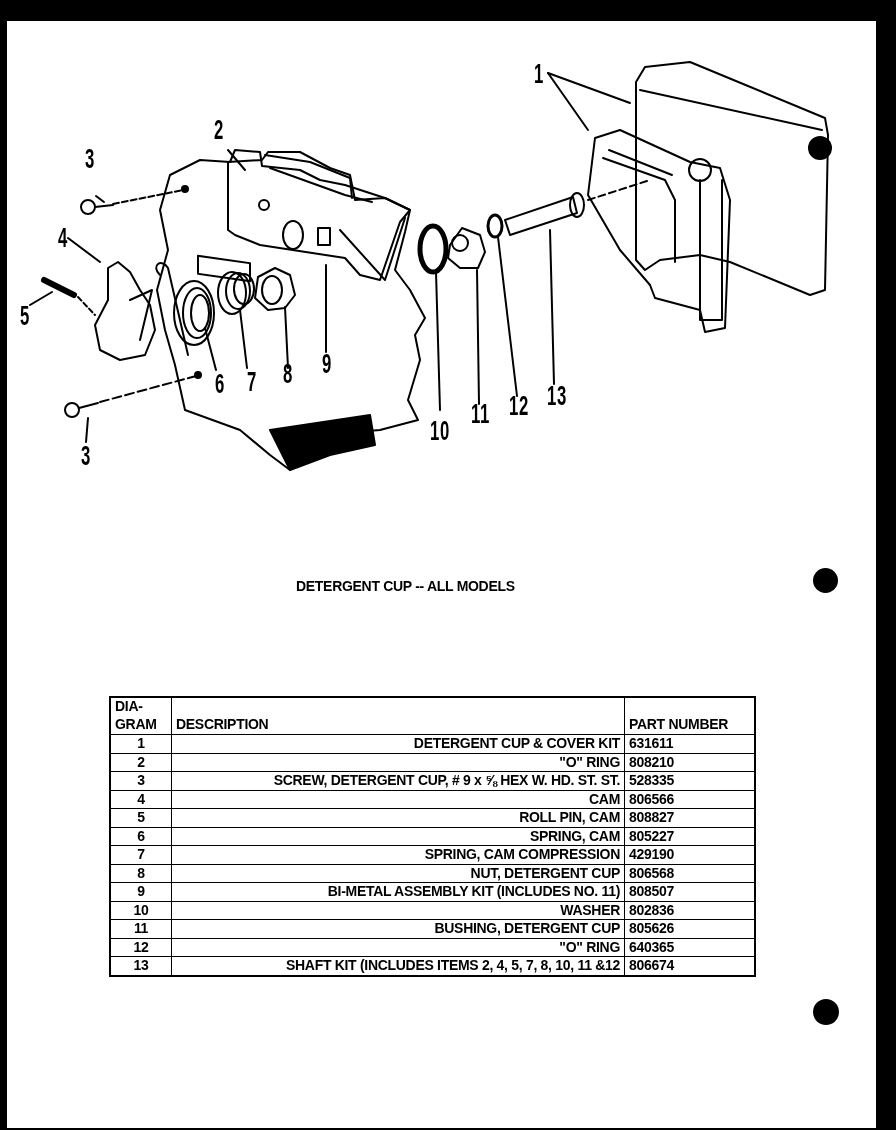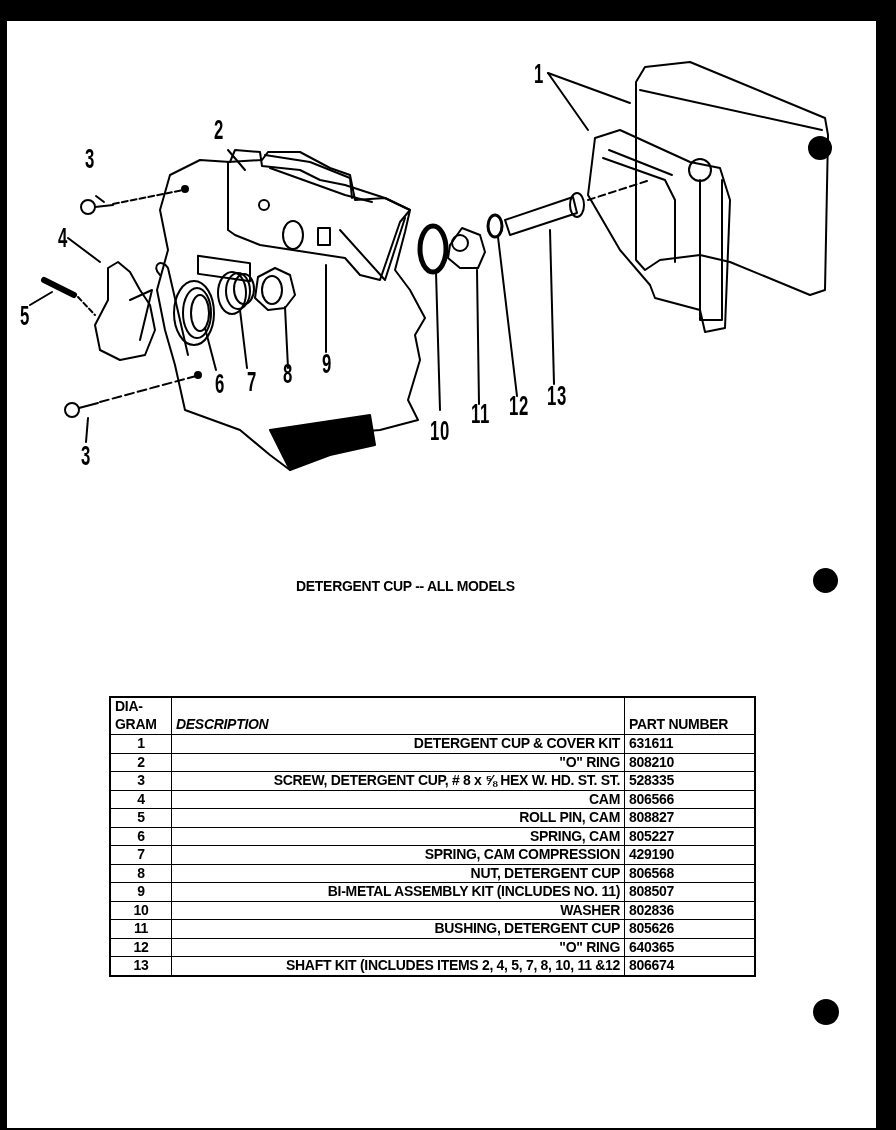--- a/index.html
+++ b/index.html
@@ -21,21 +21,21 @@
     position:absolute; left:289px; top:545px; font-weight:bold; font-size:14px; letter-spacing:-0.3px;margin-top:12px;
   }
   .dot { position:absolute; background:#000; border-radius:50%; }
   table.parts {
     position:absolute; left:102px; top:675px; width:647px; border-collapse:collapse;
     border:2px solid #000; font-size:14px; font-weight:bold; letter-spacing:-0.3px;
   }
   table.parts td, table.parts th { border:1.5px solid #000; padding:0 4px; line-height:17.5px; height:17.5px; }
   table.parts th { text-align:left; vertical-align:bottom; font-weight:bold; padding-bottom:1px; }
   th.c-num { width:52px; text-align:left; line-height:16px; }
-  th.c-desc { padding-left:22px;font-style:italic; }
+  th.c-desc { padding-left:22px; }
   th.c-part { width:121px; padding-left:5px; }
   td.num { text-align:center; }
   td.desc { padding-left:22px;text-align:right; }
   td.part { padding-left:9px; }
   .pageno { position:absolute; left:414px; top:1128px; font-size:14px; font-weight:bold; }
 </style>
 </head>
 <body>
 
 <div class="page">
@@ -156,21 +156,21 @@
           <td class="desc">DETERGENT CUP &amp; COVER KIT</td>
           <td class="part">631611</td>
         </tr>
       <tr>
           <td class="num">2</td>
           <td class="desc">"O" RING</td>
           <td class="part">808210</td>
         </tr>
       <tr>
           <td class="num">3</td>
-          <td class="desc">SCREW, DETERGENT CUP, # 8 x ⅝  HEX W. HD. ST. ST.</td>
+          <td class="desc">SCREW, DETERGENT CUP, # 9 x ⅝  HEX W. HD. ST. ST.</td>
           <td class="part">528335</td>
         </tr>
       <tr>
           <td class="num">4</td>
           <td class="desc">CAM</td>
           <td class="part">806566</td>
         </tr>
       <tr>
           <td class="num">5</td>
           <td class="desc">ROLL PIN, CAM</td>

